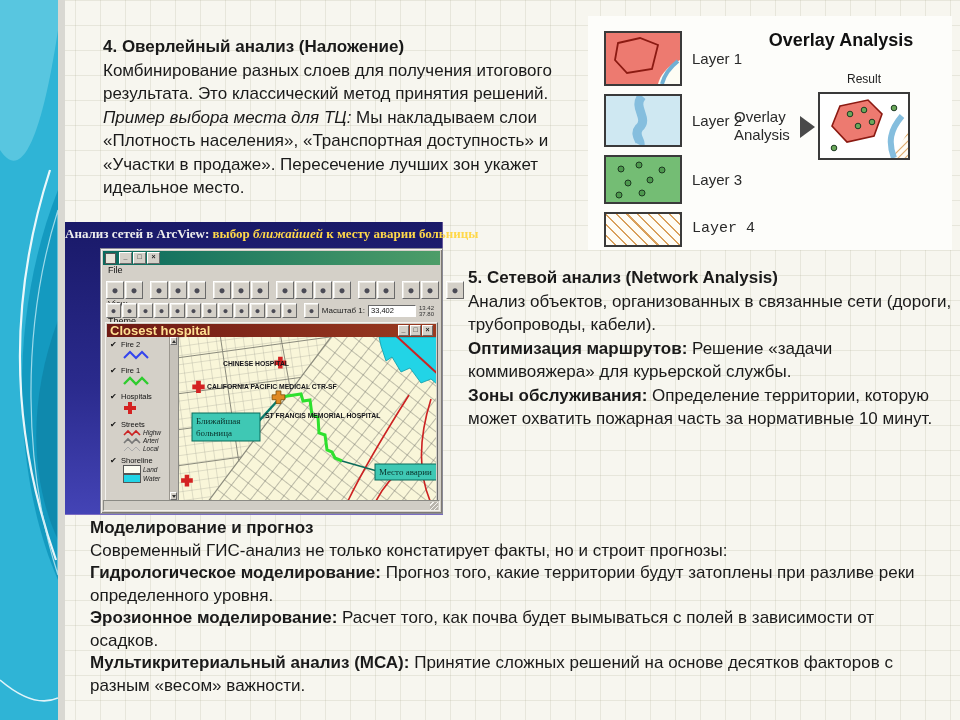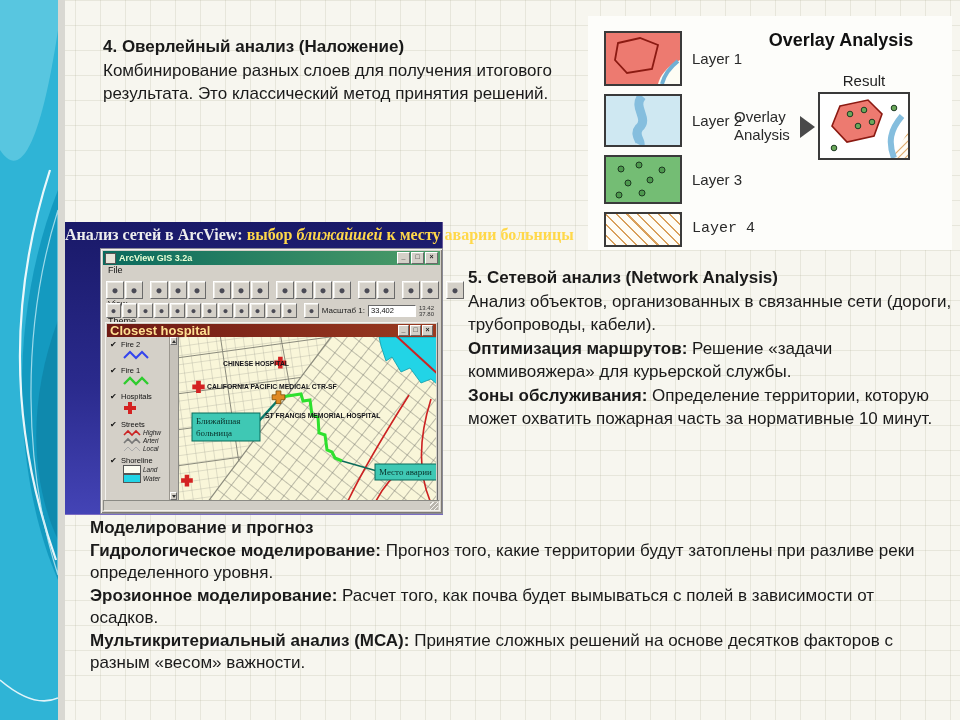--- a/index.html
+++ b/index.html
@@ -27,31 +27,31 @@
   
   .diagram{position:absolute;left:588px;top:16px;width:364px;height:234px;background:#fdfdfa;}
   .dg-title{position:absolute;left:148px;top:14px;width:210px;text-align:center;font-weight:bold;font-size:18px;color:#111;}
   .layer-box{position:absolute;left:16px;width:78px;border:2px solid #3a3a3a;box-sizing:border-box;background:#fff;}
   .lb1{top:15px;height:55px;}
   .lb2{top:78px;height:53px;}
   .lb3{top:139px;height:49px;}
   .lb4{top:196px;height:35px;background:repeating-linear-gradient(45deg,#fffdf6 0 6px,#d9a05c 6px 7.5px);}
   .layer-label{position:absolute;left:104px;font-size:15px;color:#2a2a2a;}
   .ll1{top:34px;} .ll2{top:96px;} .ll3{top:155px;} .ll4{top:204px;font-family:Liberation Mono, monospace;}
-  .dg-result-label{position:absolute;left:230px;top:56px;width:92px;text-align:center;font-size:15px;color:#222;}
+  .dg-result-label{position:absolute;left:230px;top:56px;width:92px;text-align:center;font-size:12px;color:#222;}
   .dg-arrow-text{position:absolute;left:146px;top:92px;font-size:15px;line-height:18px;color:#2a2a2a;}
   .dg-arrow{position:absolute;left:212px;top:100px;width:0;height:0;
     border-left:15px solid #4a4a4a;border-top:11px solid transparent;border-bottom:11px solid transparent;}
   .result-box{position:absolute;left:230px;top:76px;width:92px;height:68px;border:2px solid #3a3a3a;box-sizing:border-box;background:#fff;}
   
   .shot{position:absolute;left:65px;top:222px;width:378px;height:293px;
     background:linear-gradient(180deg,#191968 0%,#2a2a8c 55%,#4444b6 100%);
     box-shadow:inset -1px -1px 0 rgba(190,160,210,.45);}
   .shot-caption{position:absolute;left:0;top:4px;width:100%;text-align:center;
-    font-family:"Liberation Serif",serif;font-weight:bold;font-size:16px;color:#ededed;white-space:nowrap;}
+    font-family:"Liberation Serif",serif;font-weight:bold;font-size:13px;color:#ededed;white-space:nowrap;}
   .cap-y{color:#ffd84a;}
   
   .win{position:absolute;left:35px;top:26px;width:341px;height:264px;background:#d4d0c8;
     border:1px solid #8a8a96;box-shadow:inset 1px 1px 0 #f4f2ee, inset -1px -1px 0 #7e7a74;font-size:9px;}
   .titlebar{position:absolute;left:2px;top:2px;right:2px;height:14px;
     background:linear-gradient(90deg,#0a6a5e,#4d9d68);color:#eaffd6;font-weight:bold;
     display:flex;align-items:center;padding:0 2px;box-sizing:border-box;}
   .app-icon{width:9px;height:9px;background:#e8e4da;border:1px solid #555;margin-right:3px;flex:none;}
   .titlebar-title{flex:1;white-space:nowrap;overflow:hidden;}
   .winbtns{display:flex;gap:1px;}
@@ -114,20 +114,21 @@
     <path d="M58,320 C28,400 30,480 58,540 Z" fill="#0f89ad"></path>
     <path d="M50,170 C8,300 10,430 56,560" fill="none" stroke="#ffffff" stroke-width="2.2" opacity="0.9"></path>
     <path d="M58,210 C20,330 24,470 58,575 Z" fill="none" stroke="#bfeaf4" stroke-width="1.2" opacity="0.8"></path>
     <path d="M0,680 C20,697 40,706 58,698" fill="none" stroke="#ffffff" stroke-width="1.6" opacity="0.85"></path>
   </svg>
   <div class="sidebar-edge"></div>
 
   <div class="tb tb1">
     <p class="hd">4. Оверлейный анализ (Наложение)</p>
     <p>Комбинирование разных слоев для получения итогового результата. Это классический метод принятия решений.</p>
+    <p><span class="it">Пример выбора места для ТЦ:</span><span> Мы накладываем слои «Плотность населения», «Транспортная доступность» и «Участки в продаже». Пересечение лучших зон укажет идеальное место.</span></p>
   </div>
 
   <div class="diagram">
     <div class="dg-title">Overlay Analysis</div>
 
     <div class="layer-box lb1">
       <svg width="74" height="51" viewBox="0 0 74 51">
         <rect x="0" y="0" width="74" height="51" fill="#ed7a70"></rect>
         <path d="M74,27 C60,34 54,43 52,51 L74,51 Z" fill="#fdfdf4"></path>
         <path d="M72,28 C62,36 58,43 56,51" fill="none" stroke="#6fb0d4" stroke-width="4"></path>
@@ -192,21 +193,20 @@
       </svg>
     </div>
   </div>
 
   <div class="shot">
     <div class="shot-caption"><span>Анализ сетей в ArcView: </span><span class="cap-y">выбор </span><span class="cap-y it">ближайшей</span><span class="cap-y"> к месту аварии больницы</span></div>
 
     <div class="win">
       <div class="titlebar">
         <span class="app-icon"></span>
-        <span class="titlebar-title">ArcView GIS 3.2a</span>
         <span class="winbtns">
           <span class="wbtn btn-min"></span>
           <span class="wbtn btn-max"></span>
           <span class="wbtn btn-close"></span>
         </span>
       </div>
       <div class="menubar">
         <span class="menu-item">File</span>
         <span class="menu-item">Edit</span>
         <span class="menu-item">View</span>
@@ -424,18 +424,19 @@
 
   <div class="tb tb2">
     <p class="hd">5. Сетевой анализ (Network Analysis)</p>
     <p>Анализ объектов, организованных в связанные сети (дороги, трубопроводы, кабели).</p>
     <p><b>Оптимизация маршрутов:</b><span> Решение «задачи коммивояжера» для курьерской службы.</span></p>
     <p><b>Зоны обслуживания:</b><span> Определение территории, которую может охватить пожарная часть за нормативные 10 минут.</span></p>
   </div>
 
   <div class="tb tb3">
     <p class="hd">Моделирование и прогноз</p>
+    <p>Современный ГИС-анализ не только констатирует факты, но и строит прогнозы:</p>
     <p><b>Гидрологическое моделирование:</b><span> Прогноз того, какие территории будут затоплены при разливе реки определенного уровня.</span></p>
     <p><b>Эрозионное моделирование:</b><span> Расчет того, как почва будет вымываться с полей в зависимости от осадков.</span></p>
     <p><b>Мультикритериальный анализ (МСА):</b><span> Принятие сложных решений на основе десятков факторов с разным «весом» важности.</span></p>
   </div>
 
 </div>
 
 </body></html>

